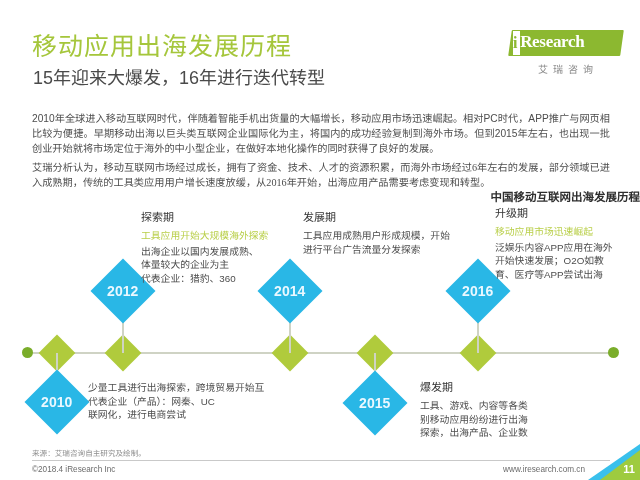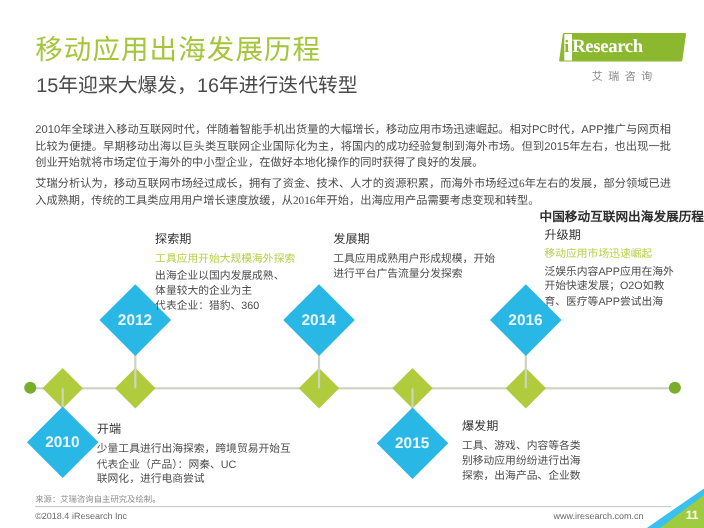--- a/index.html
+++ b/index.html
@@ -237,21 +237,20 @@
 
     <div class="stage" style="left:495px;top:4px;width:130px;">
       <h4>升级期</h4>
       <p class="lead">移动应用市场迅速崛起</p>
       <p class="desc">泛娱乐内容APP应用在海外</p>
       <p class="desc">开始快速发展；O2O如教</p>
       <p class="desc">育、医疗等APP尝试出海</p>
     </div>
 
     <div class="stage" style="left:88px;top:181px;width:200px;">
-      <h4>开端</h4>
       <p class="desc">少量工具进行出海探索，跨境贸易开始互</p>
       <p class="desc">代表企业（产品）：网秦、UC</p>
       <p class="desc">联网化，进行电商尝试</p>
     </div>
 
     <div class="stage" style="left:420px;top:178px;width:125px;">
       <h4>爆发期</h4>
       <p class="desc">工具、游戏、内容等各类</p>
       <p class="desc">别移动应用纷纷进行出海</p>
       <p class="desc">探索，出海产品、企业数</p>

